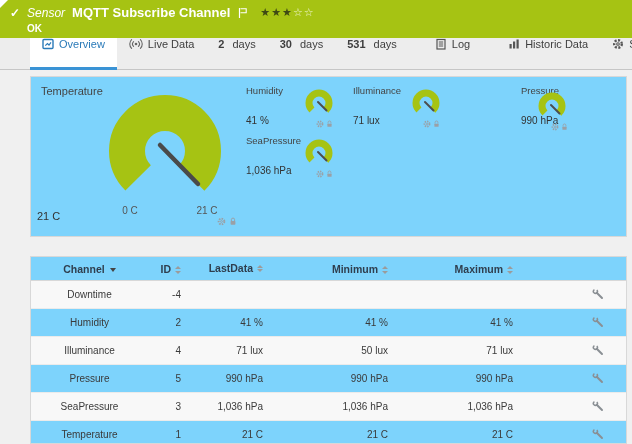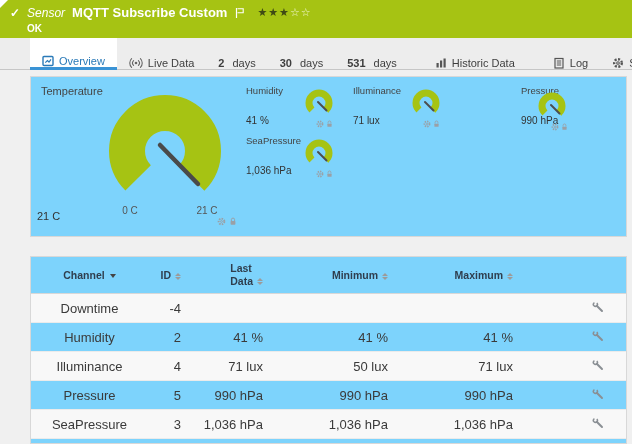--- a/index.html
+++ b/index.html
@@ -14,21 +14,21 @@
   .kind{font-style:italic;font-size:12px;margin-right:7px;}
   .sensor-title{font-size:13px;font-weight:bold;margin-right:8px;white-space:nowrap;}
   .flag{margin-right:12px;display:inline-flex;}
   .stars{font-size:11px;letter-spacing:1px;display:inline-flex;}
   .stars .filled{color:#3f4a14;}
   .stars .empty{color:#edf4c8;}
   .status-ok{position:absolute;left:27px;top:23px;font-size:10px;font-weight:bold;}
 
   
   .tabs{position:absolute;top:38px;left:0;right:0;height:32px;background:#ededed;border-bottom:1px solid #c6c6c6;display:flex;align-items:stretch;padding-left:30px;box-sizing:border-box;}
-  .tab{display:flex;align-items:flex-end;gap:5px;padding:0 12px;font-size:11px;color:#3e3e3e;cursor:pointer;white-space:nowrap;}
+  .tab{display:flex;align-items:flex-start;gap:5px;padding:0 12px;font-size:11px;color:#3e3e3e;cursor:pointer;white-space:nowrap;}
   .tab.active{background:#fff;color:#2a7ab8;border-bottom:3px solid #3a93d5;margin-bottom:-1px;}
   .tab .num{font-weight:bold;margin-right:3px;}
   .tab-historic{margin-left:14px;}
   .tab-log{margin-left:14px;}
   .tab-settings{margin-left:auto;margin-right:4px;}
   .tab svg{flex:0 0 auto;}
 
   
   .panel{position:absolute;background:#7dd3fc;border:1px solid #d8d8d8;box-sizing:border-box;}
   .gauges-panel{left:30px;top:76px;width:597px;height:161px;}
@@ -55,47 +55,47 @@
   .sg-pressure .sg-gauge{left:16px;top:6px;}
   .sg-arc{fill:none;stroke:#a6c313;stroke-width:7;stroke-dasharray:47.1 62.9;}
   .sg-needle{stroke:#4d4d4d;stroke-width:2;stroke-linecap:round;}
   .sg-value{position:absolute;left:0;top:30px;font-size:10px;color:#333;white-space:nowrap;}
   .sg-icons{position:absolute;left:70px;top:35px;display:flex;gap:2px;align-items:center;}
   .sg-pressure .sg-icons{left:30px;top:38px;}
 
   
   table{border-collapse:collapse;width:100%;table-layout:fixed;}
   th{font-size:10.5px;color:#2f3e4e;font-weight:bold;padding:5px 5px;border-bottom:1px solid #d8d8d8;vertical-align:middle;text-align:right;cursor:pointer;}
-  td{font-size:13px;color:#3a3a3a;padding:6.5px 5px;text-align:right;}
+  td{font-size:10px;color:#3a3a3a;padding:6.5px 5px;text-align:right;}
   tbody tr{border-top:1px solid #ebebeb;}
   tbody tr:first-child{border-top:none;}
   tbody tr:nth-child(odd){background:#f8f8f8;}
   th.c-channel,td.c-channel{text-align:center;padding-left:10px;}
   th.c-id,td.c-id{padding-right:10px;}
   td.c-num,th.c-num{padding-right:8px;}
   td.c-edit{padding-right:22px;}
-  .th-col{display:inline-flex;flex-direction:column;align-items:flex-start;text-align:left;line-height:1.25;}
+  .th-col{display:inline-flex;flex-direction:row;align-items:flex-start;text-align:left;line-height:1.25;}
   .l2{display:inline-flex;align-items:center;}
   .sort{display:inline-flex;flex-direction:column;margin-left:4px;vertical-align:middle;}
   .sort .up{width:0;height:0;border-left:3px solid transparent;border-right:3px solid transparent;border-bottom:3.5px solid #9b9b9b;margin-bottom:1.5px;}
   .sort .dn{width:0;height:0;border-left:3px solid transparent;border-right:3px solid transparent;border-top:3.5px solid #9b9b9b;}
   .caret{display:inline-block;margin-left:5px;width:0;height:0;border-left:3.5px solid transparent;border-right:3.5px solid transparent;border-top:4.5px solid #444;vertical-align:middle;}
   .wrench{display:inline-flex;cursor:pointer;}
 </style>
 </head>
 <body>
 
 <div class="app">
 
   <header class="topbar">
     <div class="corner-fold"></div>
     <div class="title-line">
       <span class="check">✓</span>
       <span class="kind">Sensor</span>
-      <span class="sensor-title">MQTT Subscribe Custom</span>
+      <span class="sensor-title">MQTT Subscribe Channel</span>
       <span class="flag">
         <svg width="10" height="12" viewBox="0 0 10 12">
           <line x1="1.5" y1="1" x2="1.5" y2="11" stroke="#fff" stroke-width="1.2"></line>
           <path d="M2.5 1.8 h5.7 v3.9 h-5.7" fill="none" stroke="#fff" stroke-width="1.1"></path>
         </svg>
       </span>
       <span class="stars">
         <span class="filled">★★★</span>
         <span class="empty">☆☆</span>
       </span>
@@ -122,37 +122,37 @@
       <span class="num">2</span>
       <span>days</span>
     </div>
     <div class="tab">
       <span class="num">30</span>
       <span>days</span>
     </div>
     <div class="tab">
       <span class="num">531</span>
       <span>days</span>
-    </div>
-    <div class="tab tab-historic">
-      <svg width="12" height="12" viewBox="0 0 12 12">
-        <rect x="1.5" y="6" width="2.2" height="4.5" fill="#555"></rect>
-        <rect x="5" y="3.5" width="2.2" height="7" fill="#555"></rect>
-        <rect x="8.5" y="1.5" width="2.2" height="9" fill="#555"></rect>
-      </svg>
-      <span>Historic Data</span>
     </div>
     <div class="tab tab-log">
       <svg width="12" height="12" viewBox="0 0 12 12">
         <rect x="2" y="1.5" width="8" height="9.5" fill="none" stroke="#555" stroke-width="1.2"></rect>
         <line x1="3.8" y1="4" x2="8.2" y2="4" stroke="#555"></line>
         <line x1="3.8" y1="6" x2="8.2" y2="6" stroke="#555"></line>
         <line x1="3.8" y1="8" x2="8.2" y2="8" stroke="#555"></line>
       </svg>
       <span>Log</span>
+    </div>
+    <div class="tab tab-historic">
+      <svg width="12" height="12" viewBox="0 0 12 12">
+        <rect x="1.5" y="6" width="2.2" height="4.5" fill="#555"></rect>
+        <rect x="5" y="3.5" width="2.2" height="7" fill="#555"></rect>
+        <rect x="8.5" y="1.5" width="2.2" height="9" fill="#555"></rect>
+      </svg>
+      <span>Historic Data</span>
     </div>
     <div class="tab tab-settings">
       <svg width="12" height="12" viewBox="0 0 12 12">
         <circle cx="6" cy="6" r="3.8" fill="none" stroke="#555" stroke-width="2.4" stroke-dasharray="2 1.5"></circle>
         <circle cx="6" cy="6" r="1.3" fill="none" stroke="#555" stroke-width="1.1"></circle>
       </svg>
       <span>Settings</span>
     </div>
   </nav>
 

